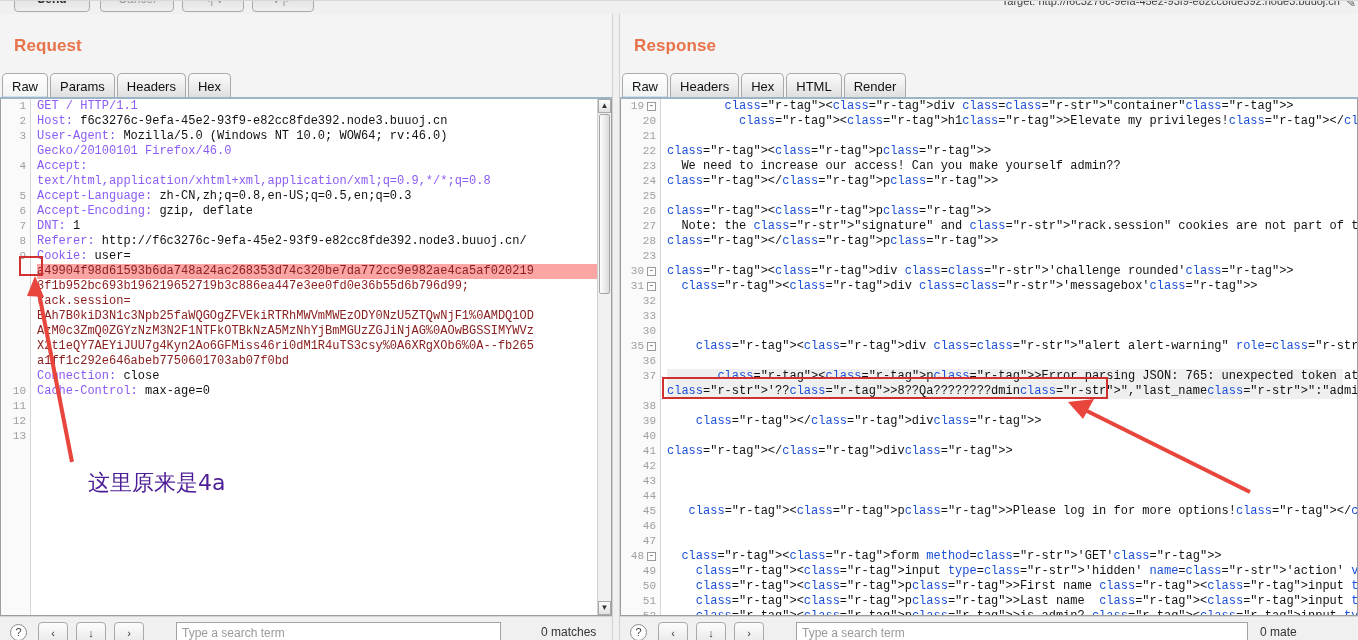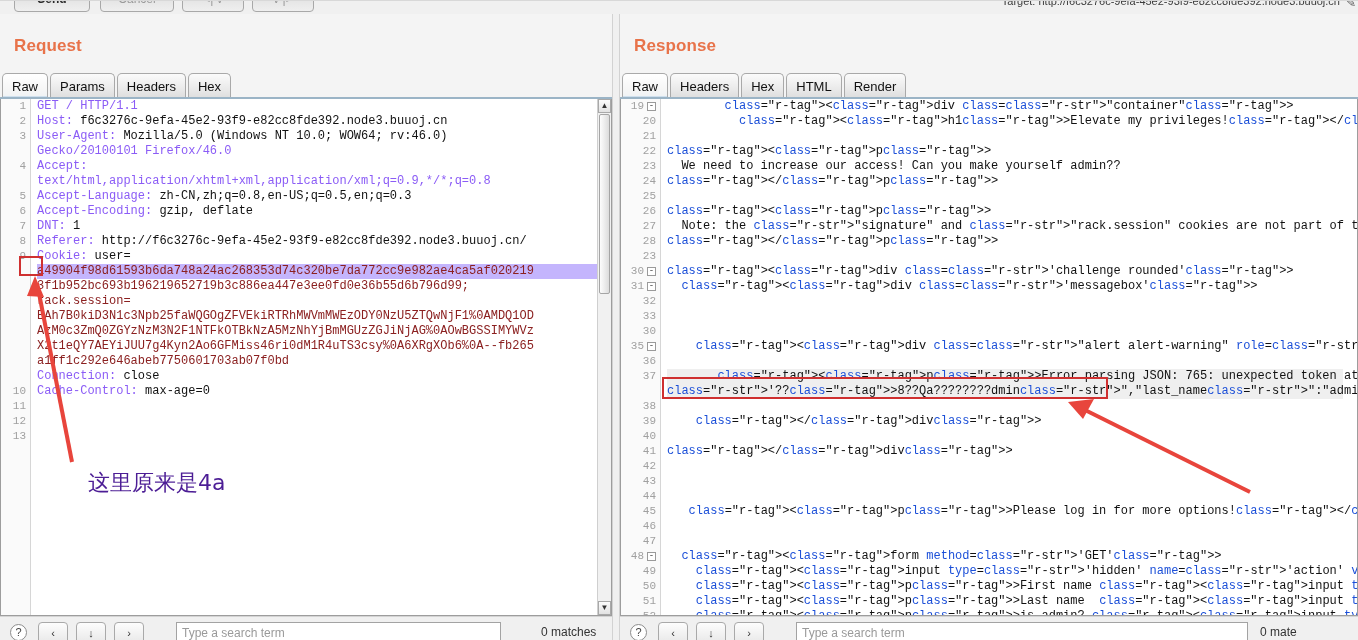--- a/index.html
+++ b/index.html
@@ -89,21 +89,21 @@
     font-family:"Liberation Mono", monospace; font-size:12px; line-height:15px;
     white-space:pre; color:#111;
   }
   .panel-right .code { left:41px; }
   .code .ln { height:15px; line-height:15px; }
 
   
   .k-hdr  { color:#8b5cf6; }
   .k-val  { color:#111; }
   .k-cook { color:#8b2020; }
-  .hl-cookie { background:#c4b5fd; }
+  .hl-cookie { background:#fca5a5; }
   .r-attr  { color:#1b4fd8; }
   .hl-line { background:#efefef; }
 
   
   .ann-box {
     position:absolute; border:2px solid #cf3030; pointer-events:none;
   }
   .ann-text {
     position:absolute; color:#4c1d95; font-size:22px;
     font-family:"DejaVu Sans", sans-serif; white-space:nowrap;

